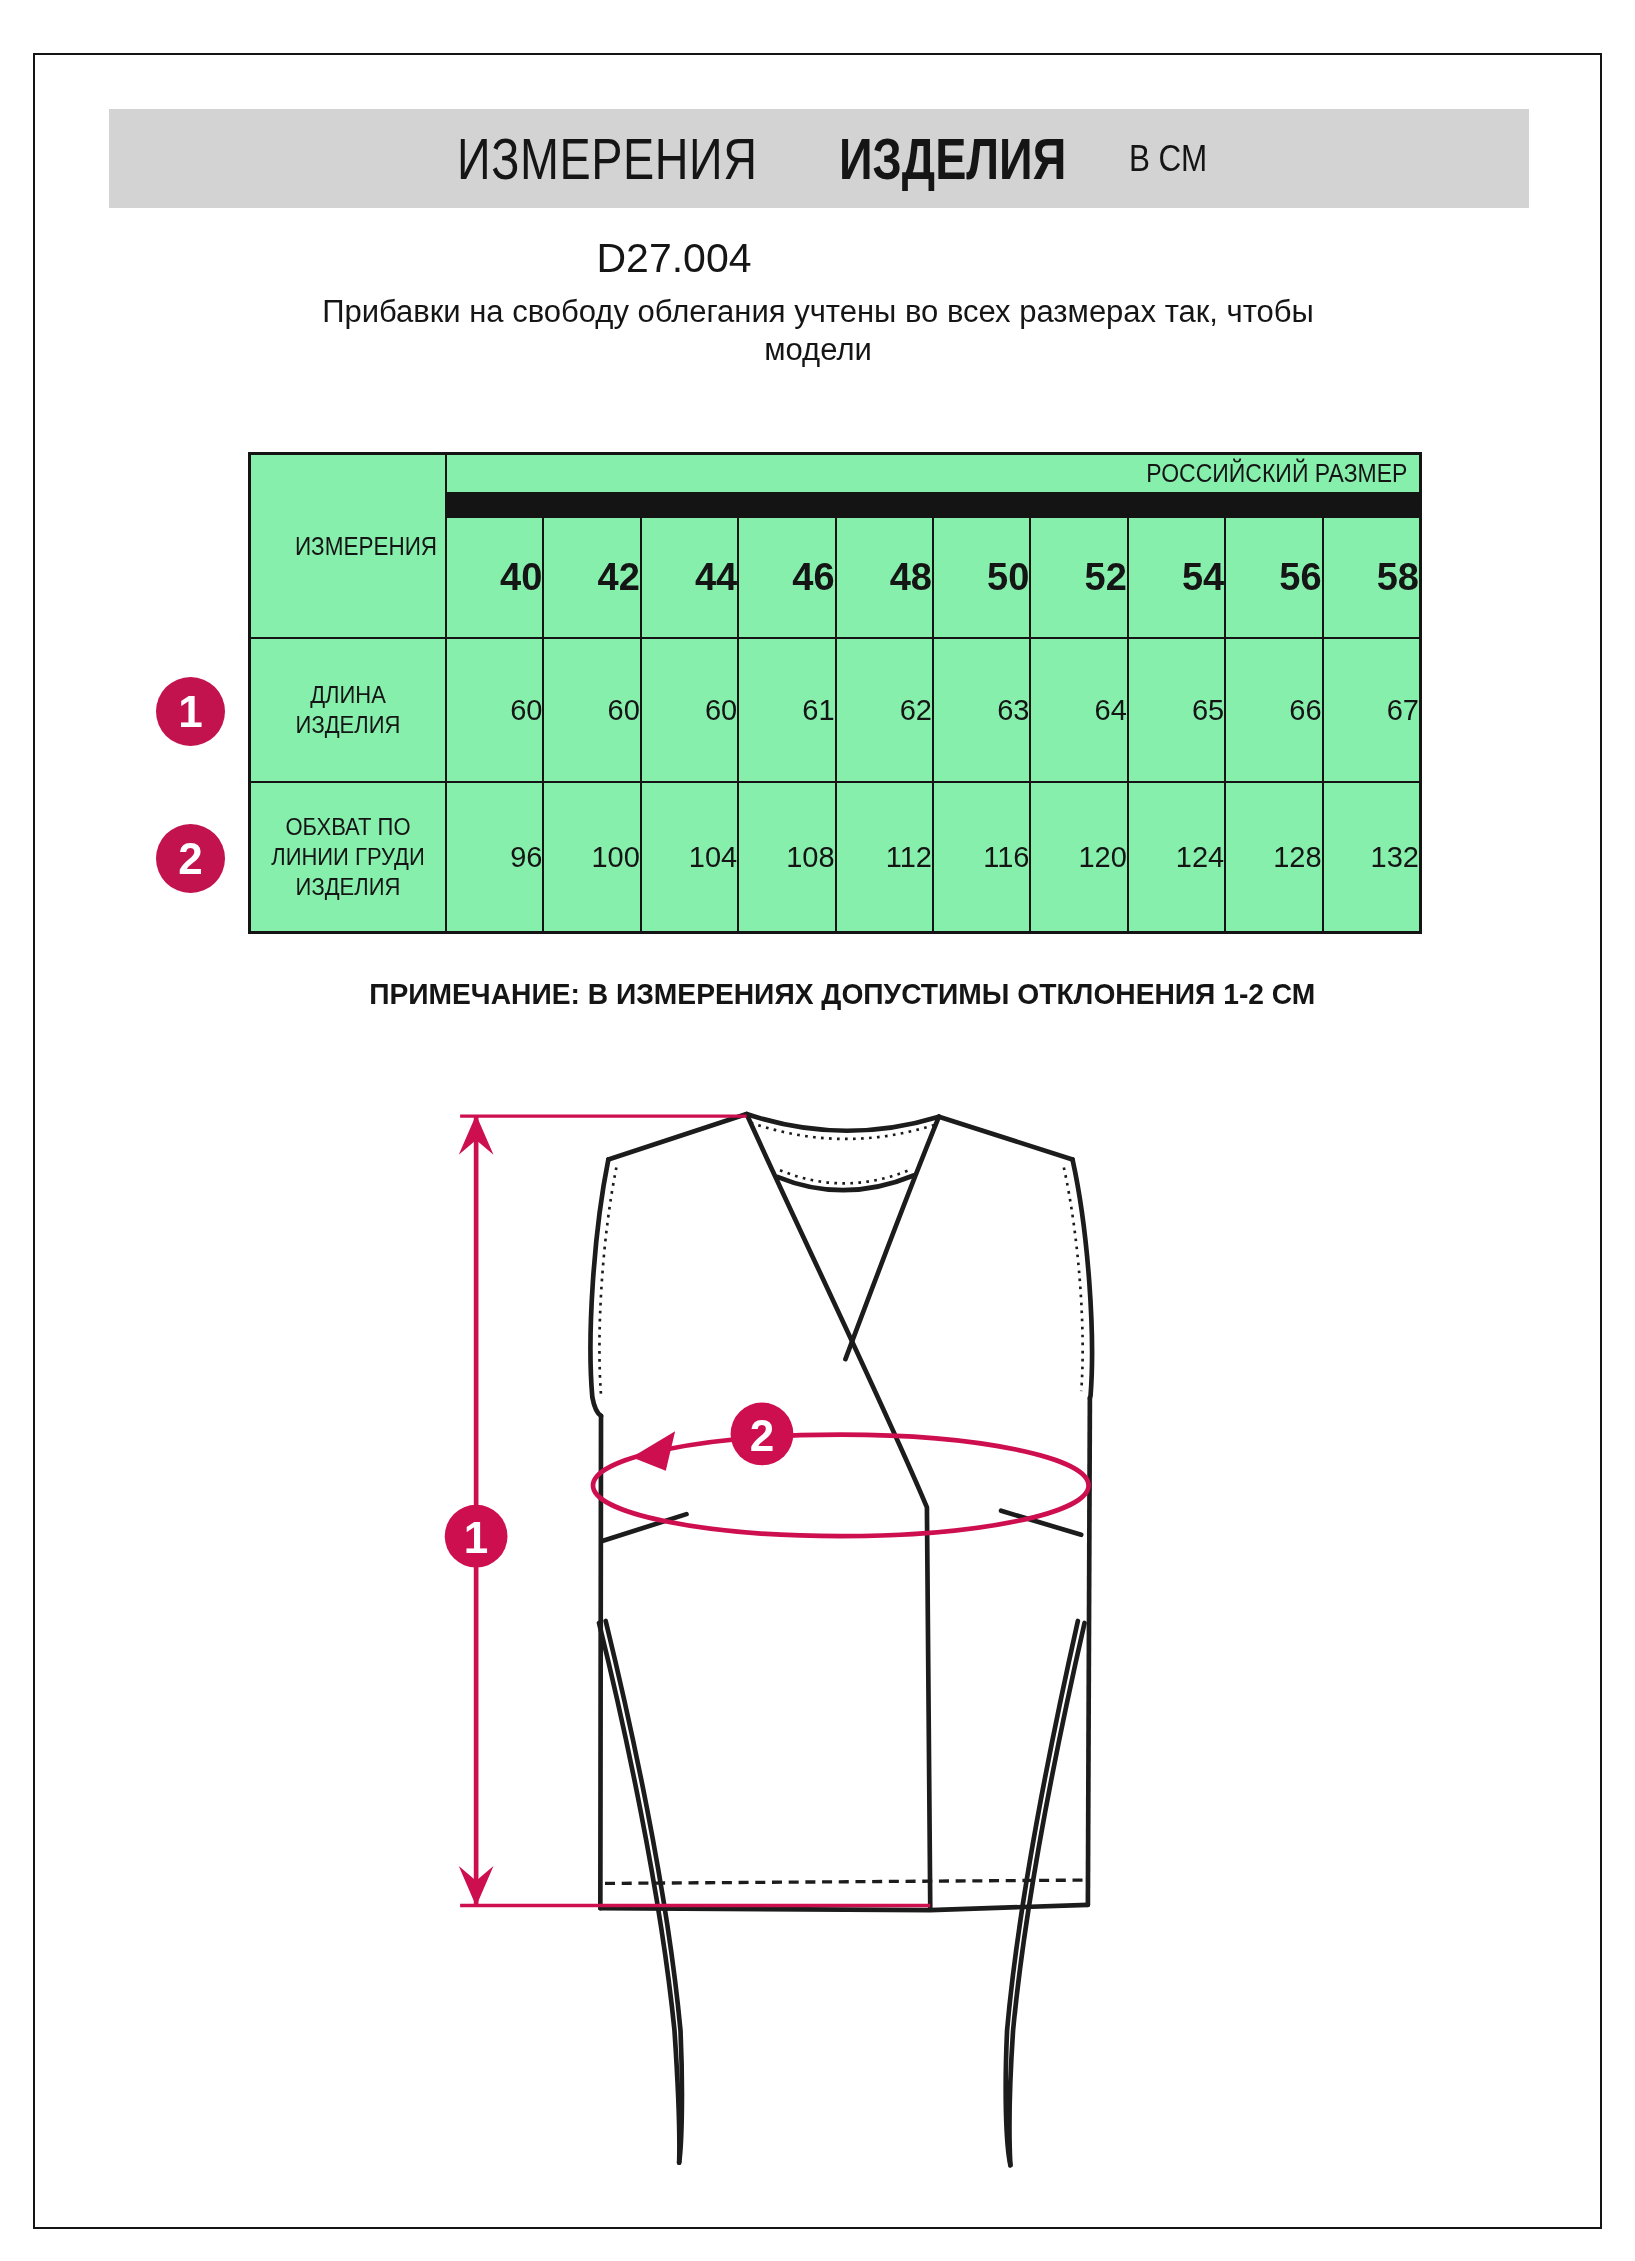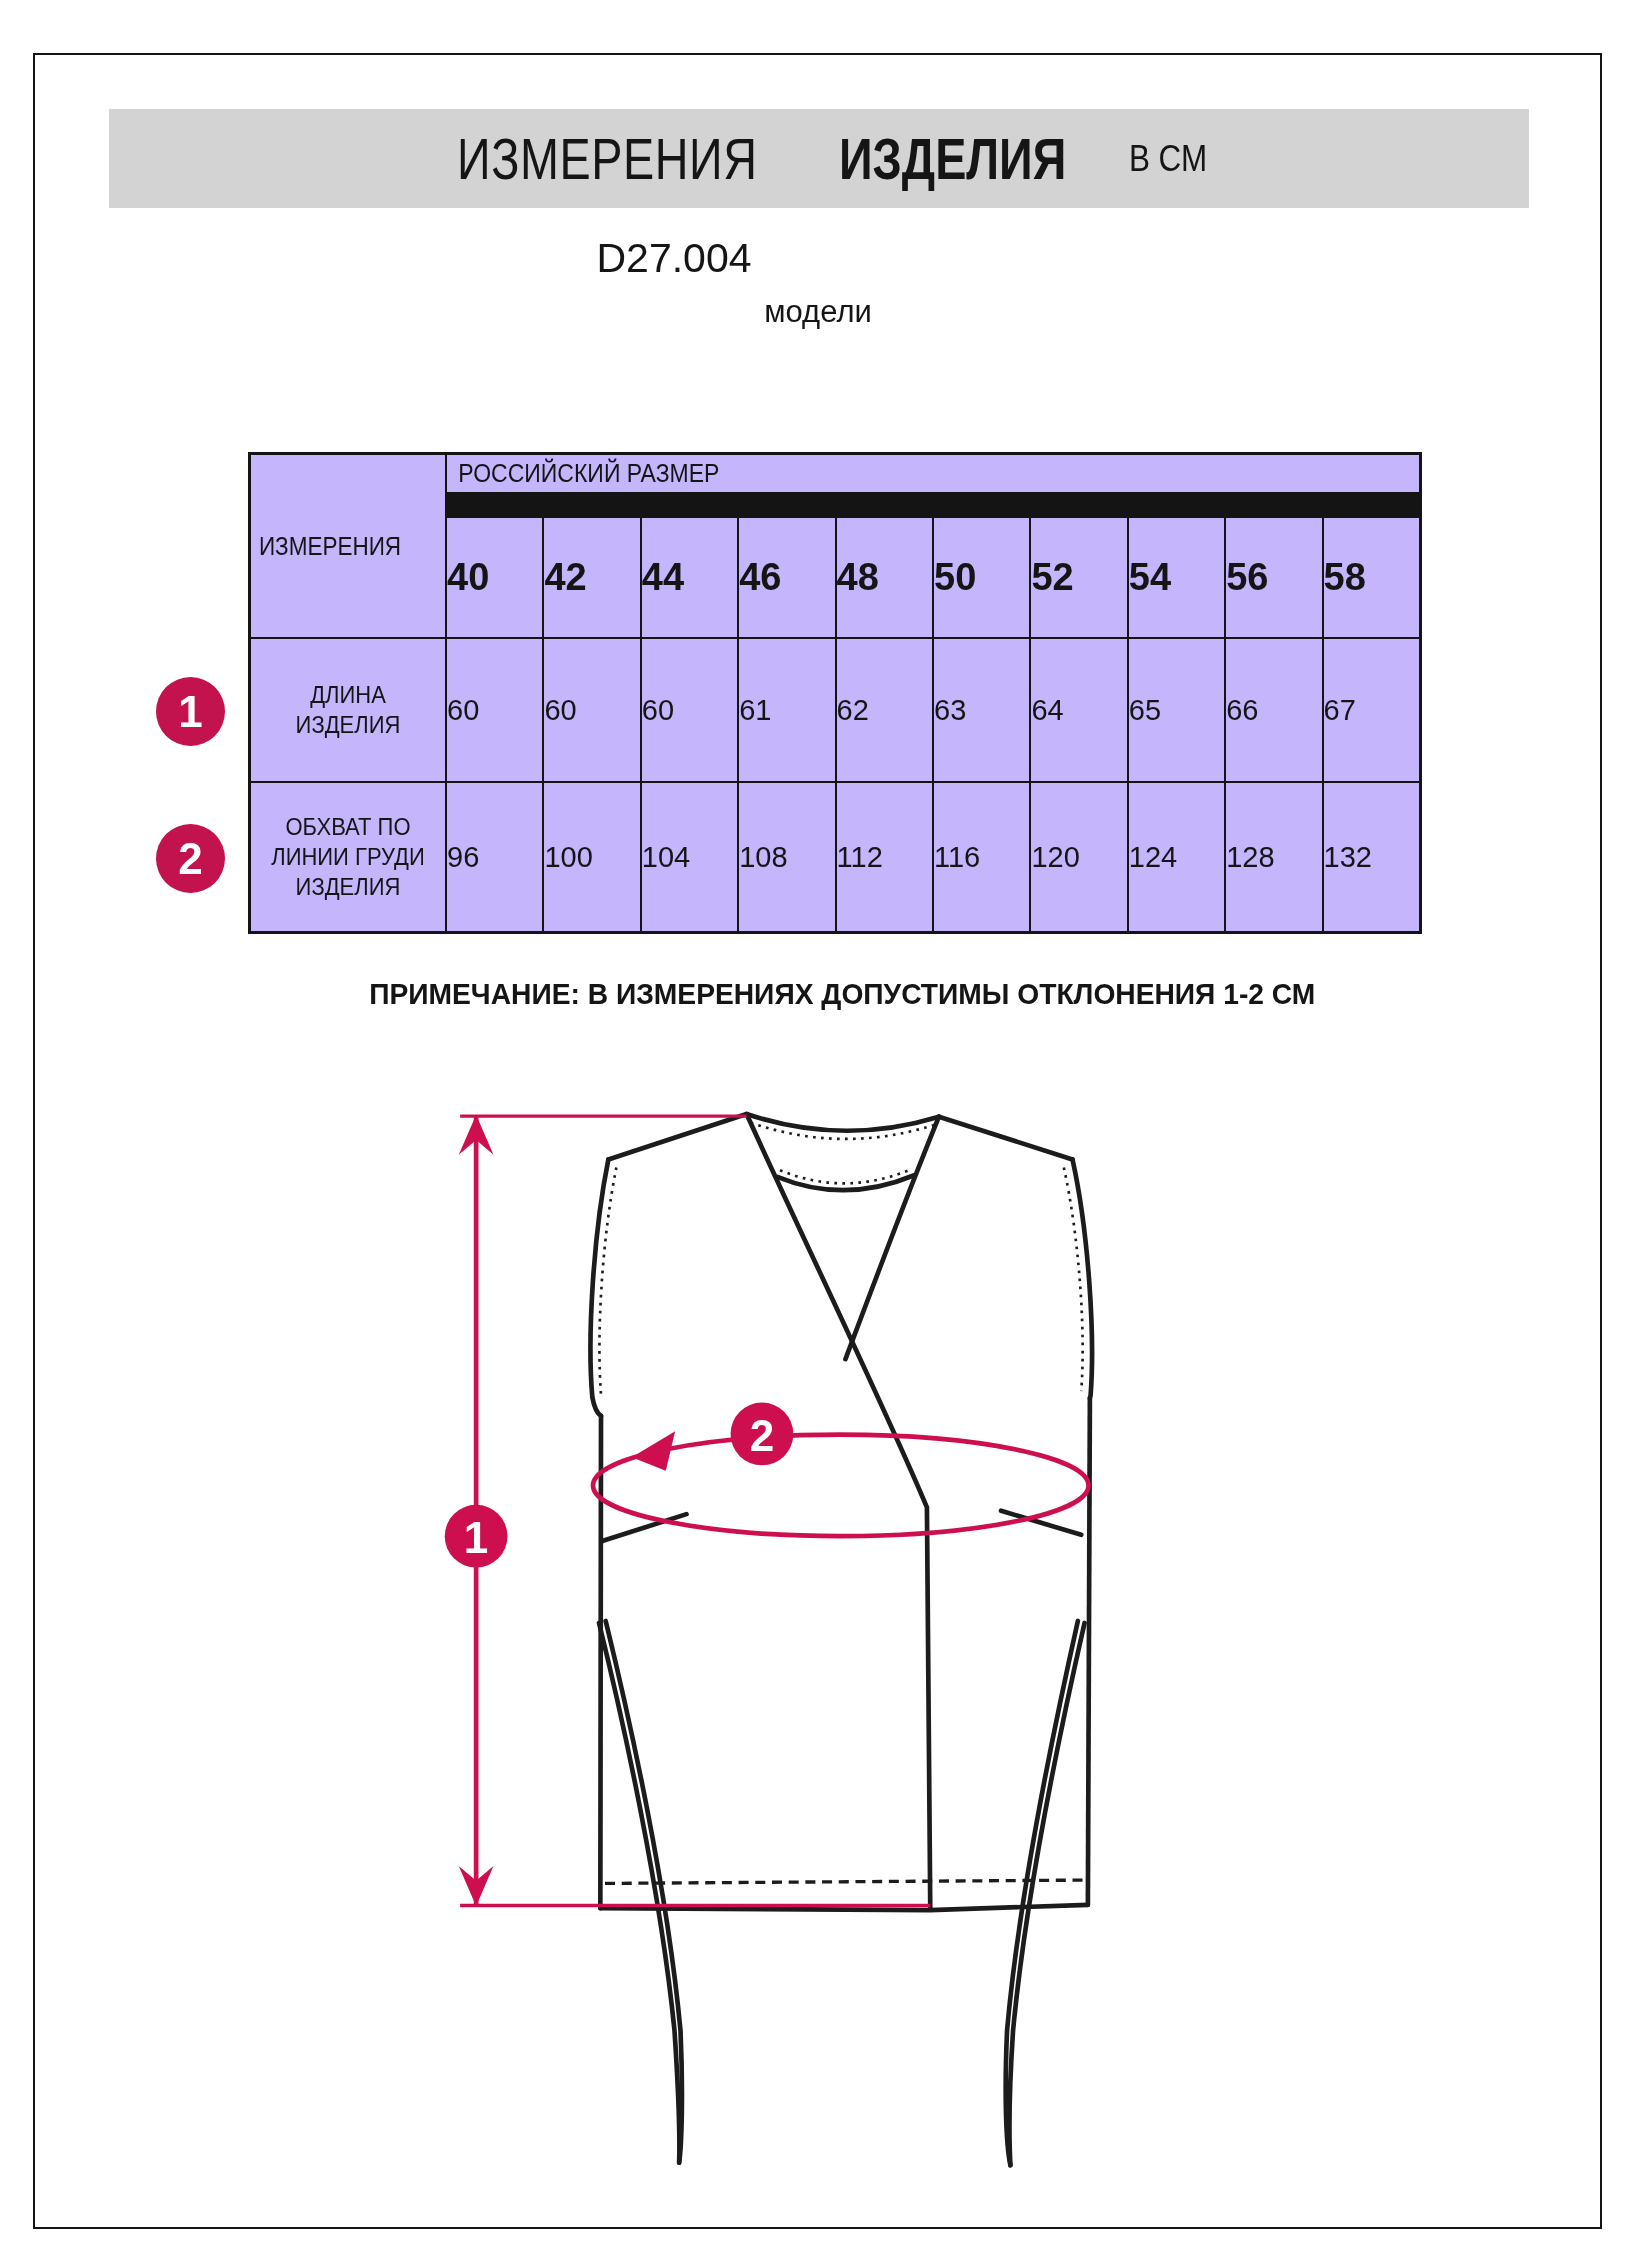--- a/index.html
+++ b/index.html
@@ -20,21 +20,21 @@
   
   .code{left:0;top:235px;width:1348px;text-align:center;font-size:41px;font-weight:400;}
   .fitnote{left:230px;top:293px;width:1176px;text-align:center;font-size:31px;line-height:38px;font-weight:400;}
   
   .size-table{
     left:248px;top:452px;width:1174px;height:482px;box-sizing:border-box;
     display:grid;background:#141414;border:3.3px solid #141414;grid-gap:2px;
     grid-template-columns:194px repeat(10,1fr);
     grid-template-rows:37px 143px 142px auto;
   }
-  .cell{background:#c4b5fd;display:flex;align-items:center;justify-content:flex-start;text-align:center;}
+  .cell{background:#86efac;display:flex;align-items:center;justify-content:flex-end;text-align:center;}
   .corner{grid-column:1;grid-row:1/3;font-size:25px;}
   .corner span{display:inline-block;transform:scaleX(.9);}
   .group-hdr{grid-column:2/12;grid-row:1;font-size:25px;}
   .group-hdr span{display:inline-block;transform:scaleX(.92);}
   .size-cell{font-size:38px;font-weight:700;margin-top:24px;}
   .rowlabel{font-size:23.4px;line-height:30px;padding:0 3px;}
   .rowlabel span{display:inline-block;transform:scaleX(.94);}
   .val{font-size:29px;}
   
   .badge{width:69px;height:69px;border-radius:50%;background:#c2134f;color:#ffffff;
@@ -61,20 +61,21 @@
 
 <div class="abs banner">
   <span class="t-reg">ИЗМЕРЕНИЯ</span>
   <span class="t-bold">ИЗДЕЛИЯ</span>
   <span class="t-unit">В СМ</span>
 </div>
 
 <div class="abs code">D27.004</div>
 
 <div class="abs fitnote">
+  <div>Прибавки на свободу облегания учтены во всех размерах так, чтобы</div>
   <div>модели</div>
 </div>
 
 <div class="abs size-table">
   <div class="cell corner">
       <span>ИЗМЕРЕНИЯ</span>
     </div>
   <div class="cell group-hdr">
       <span>РОССИЙСКИЙ РАЗМЕР</span>
     </div>

